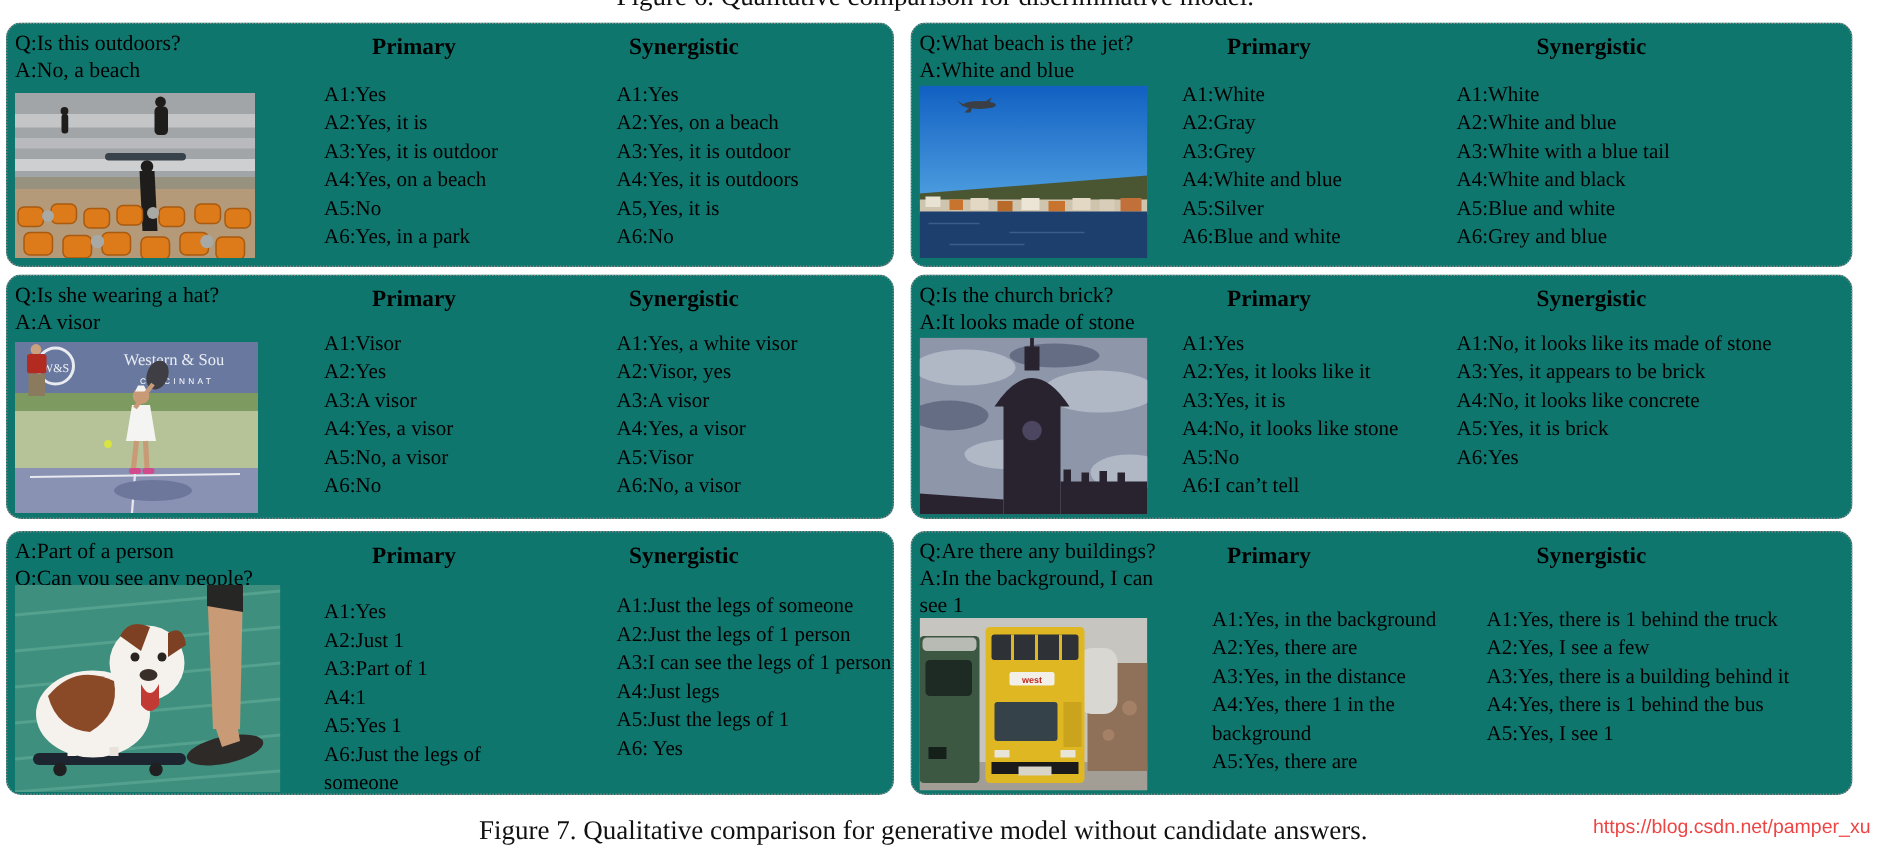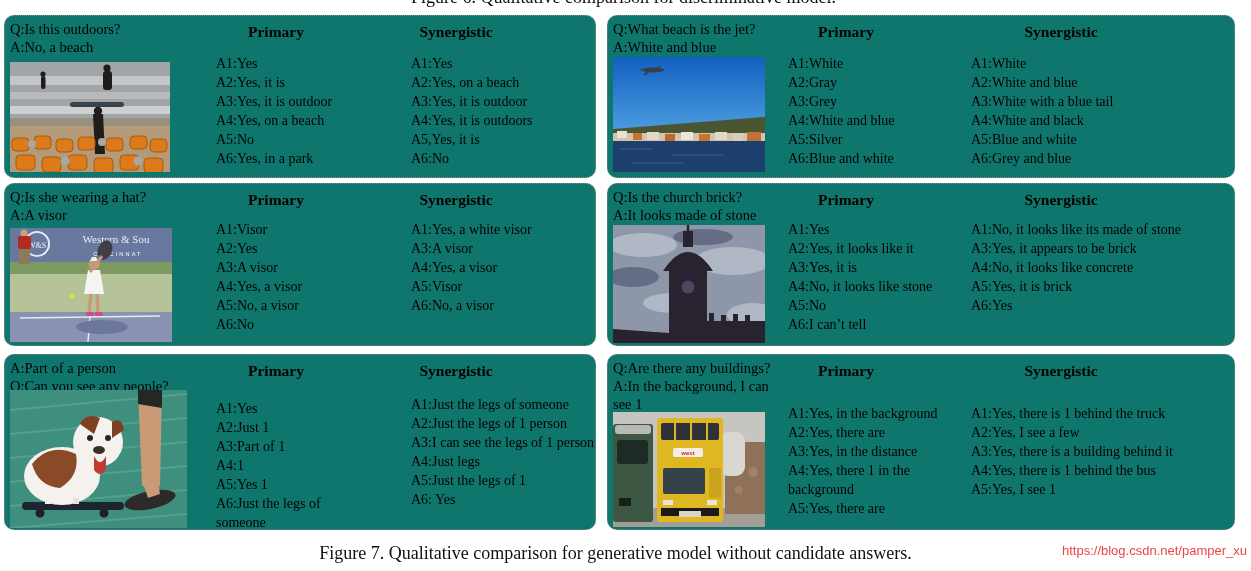--- a/index.html
+++ b/index.html
@@ -40,21 +40,21 @@
 
   .list{position:absolute;font-size:14px;line-height:19px;}
   .left-col .list-primary{left:211px;width:168px;}
   .left-col .list-syn{left:406px;width:192px;}
   .right-col .list-primary{left:180px;width:182px;}
   .right-col .list-syn{left:363px;width:262px;}
   .row1 .list{top:38px;}
   .row2 .list{top:36px;}
   #p4 .list-primary{top:44px;width:150px;}
   #p4 .list-syn{top:40px;}
-  #p5 .list{top:49px;}
+  #p5 .list{top:49px;margin-left:20px;}
 </style>
 </head>
 <body>
 
 <div id="canvas">
 
   <div id="cap-top" class="caption">Figure 6. Qualitative comparison for discriminative model.</div>
 
   <section class="panel left-col row1" id="p0">
     <div class="qa">
@@ -226,20 +226,21 @@
     <div class="list list-primary">
         <div class="ans-line">A1:Visor</div>
         <div class="ans-line">A2:Yes</div>
         <div class="ans-line">A3:A visor</div>
         <div class="ans-line">A4:Yes, a visor</div>
         <div class="ans-line">A5:No, a visor</div>
         <div class="ans-line">A6:No</div>
       </div>
     <div class="list list-syn">
         <div class="ans-line">A1:Yes, a white visor</div>
+        <div class="ans-line">A2:Visor, yes</div>
         <div class="ans-line">A3:A visor</div>
         <div class="ans-line">A4:Yes, a visor</div>
         <div class="ans-line">A5:Visor</div>
         <div class="ans-line">A6:No, a visor</div>
       </div>
   </section>
 
   <section class="panel right-col row2" id="p3">
     <div class="qa">
       <div>Q:Is the church brick?</div>

